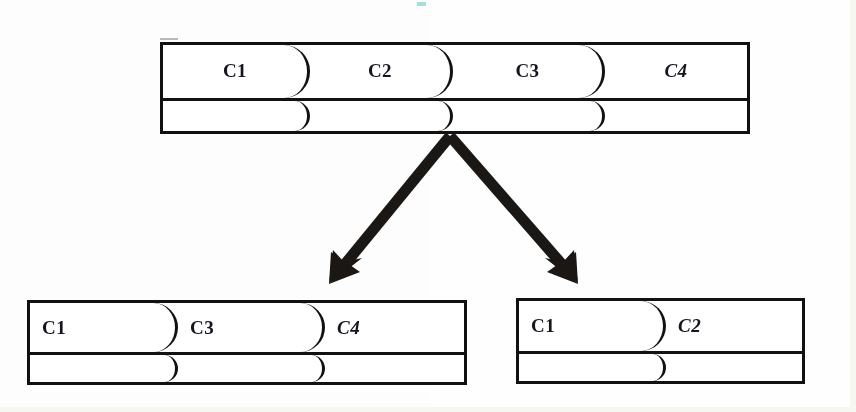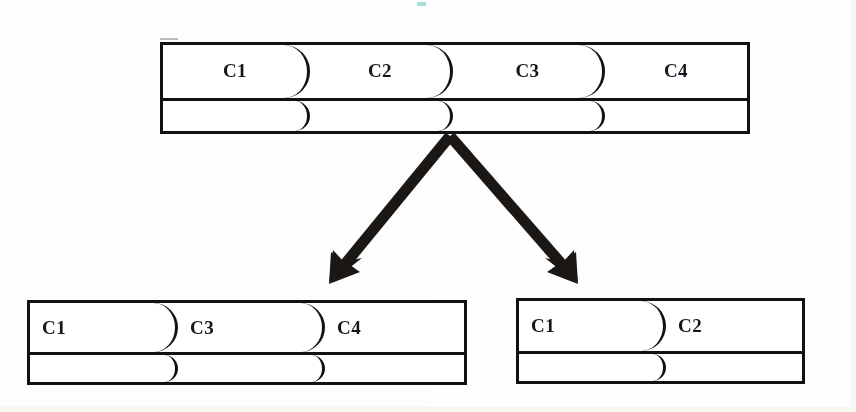--- a/index.html
+++ b/index.html
@@ -57,20 +57,21 @@
     box-sizing: border-box;
     border-right: 3px solid #111111;
     display: flex;
     align-items: center;
     min-width: 0;
     overflow: hidden;
     border-radius: 26px;
   }
   .rel-cell:last-child {
     border-right: none;
+    font-style: italic;
   }
   .rel-cell .cell-text {
     font-size: 19px;
     font-weight: bold;
     color: #14161f;
     letter-spacing: 0.5px;
     white-space: nowrap;
   }
   .align-center { justify-content: center; }
   .align-center .cell-text { text-align: center; }

